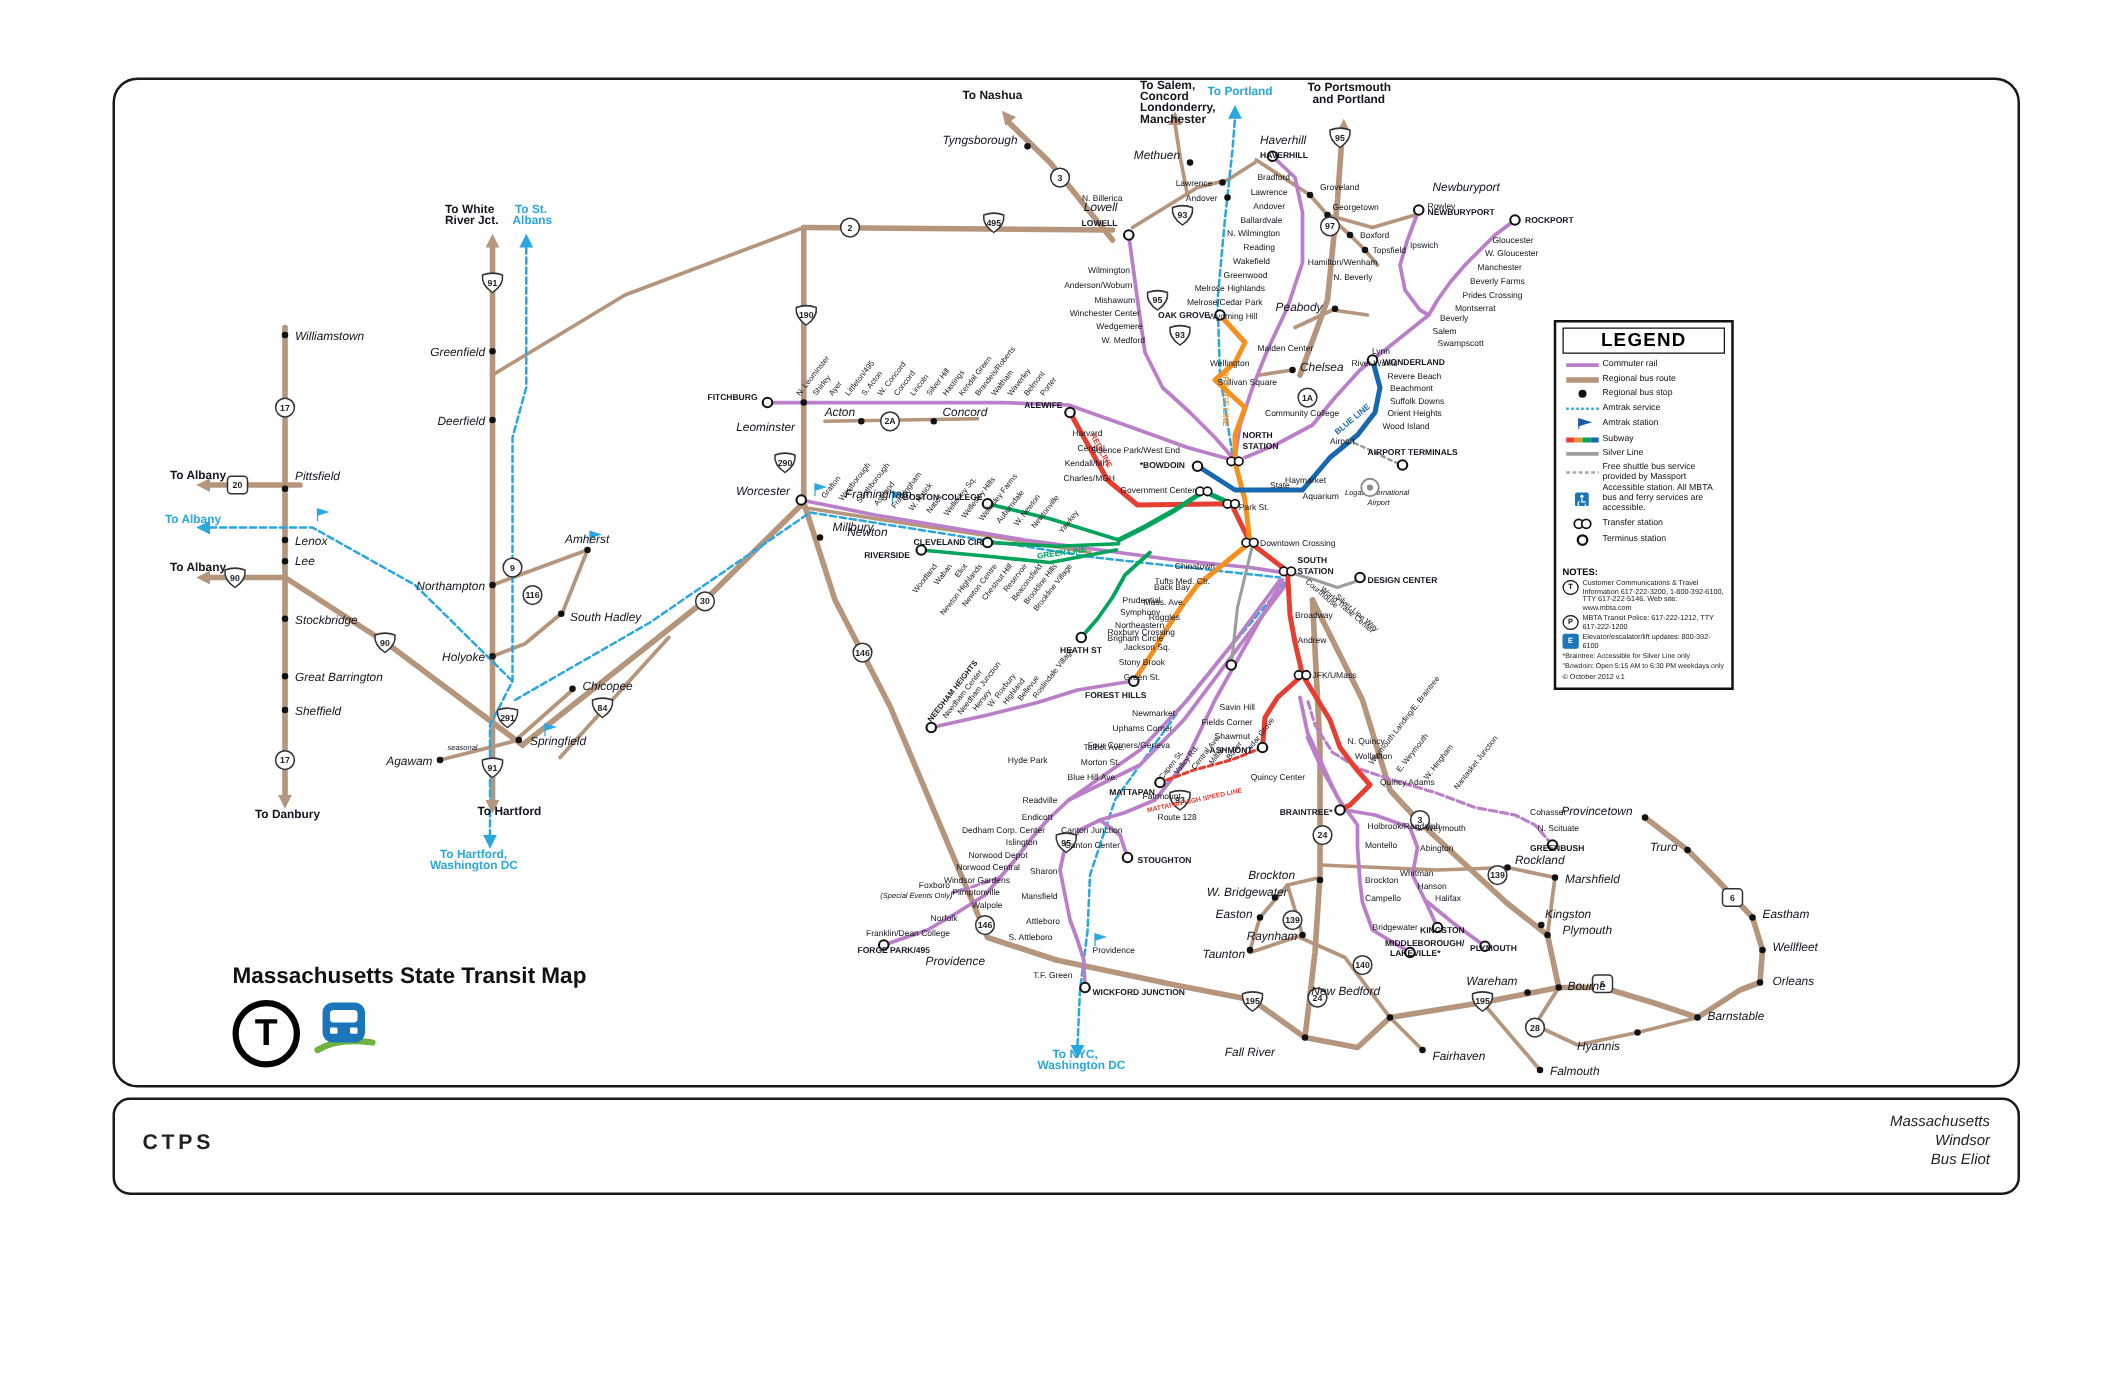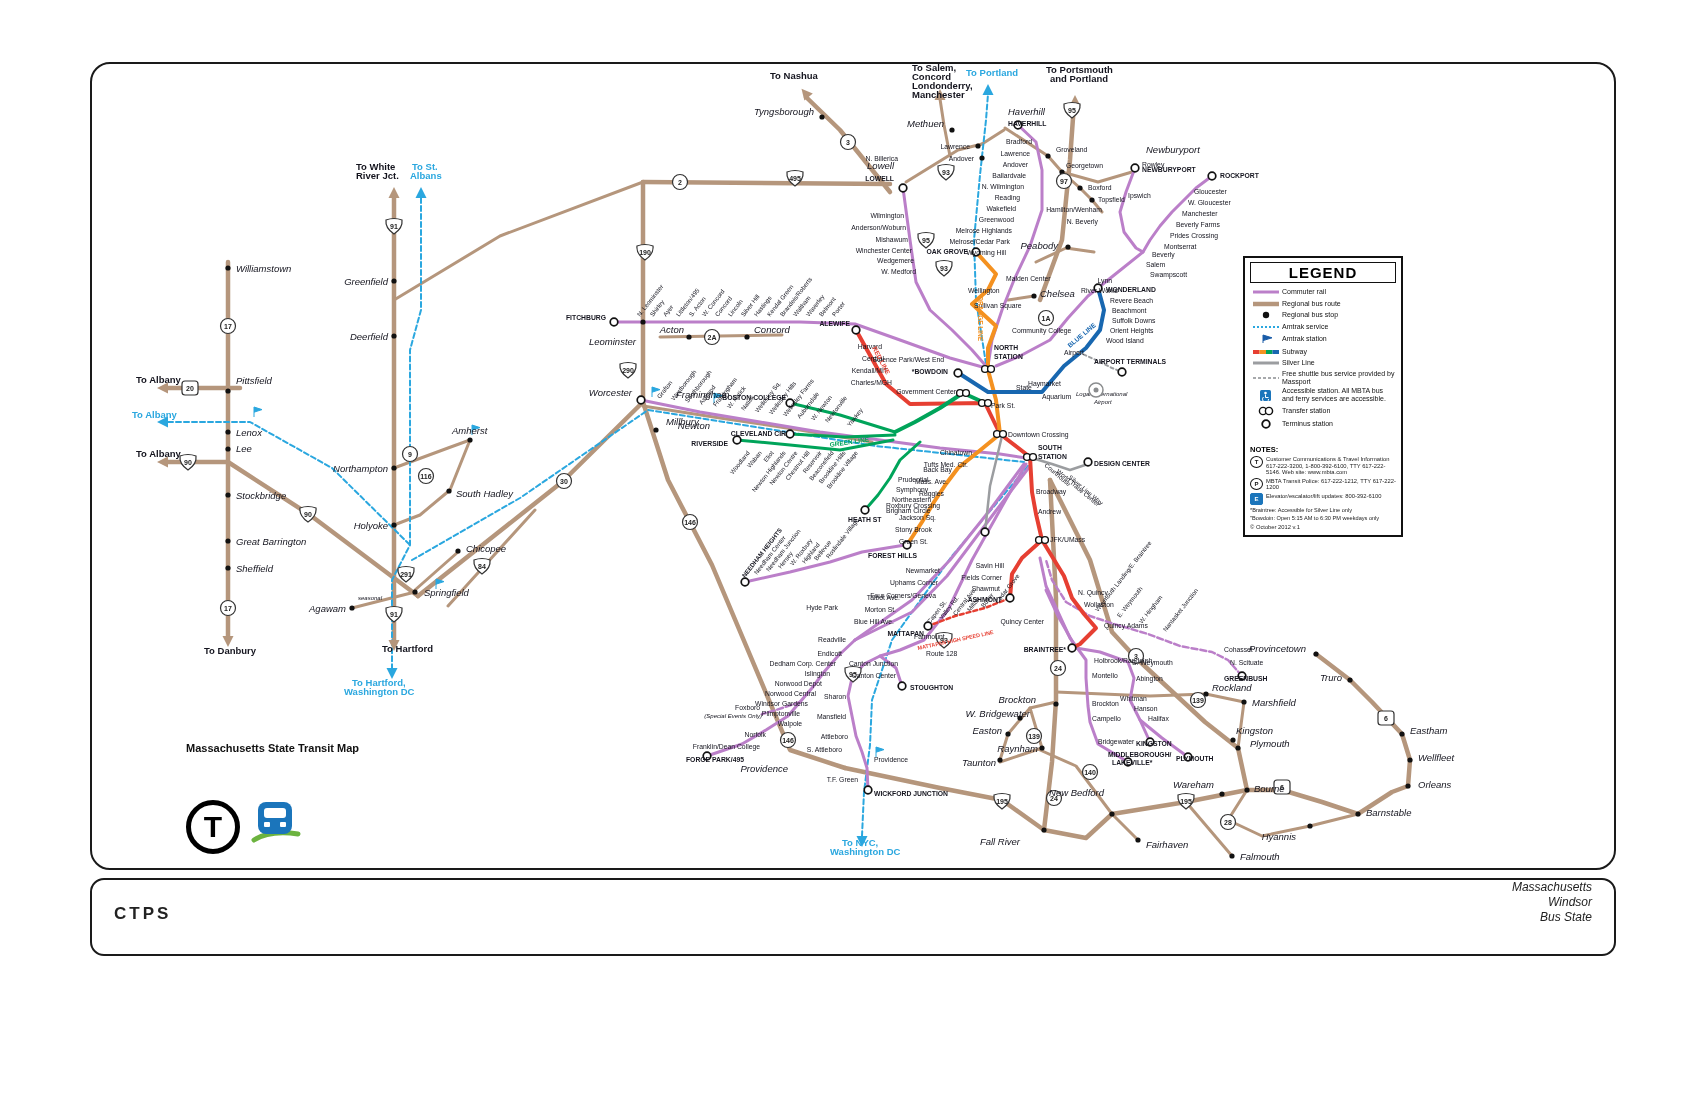--- a/index.html
+++ b/index.html
@@ -2,52 +2,52 @@
 <html><head>
 <meta charset="utf-8">
 <style>
   html,body{margin:0;padding:0;}
   body{width:1700px;height:1100px;position:relative;background:#fff;font-family:"Liberation Sans",sans-serif;overflow:hidden;}
   .map-panel{position:absolute;left:90px;top:62px;width:1522px;height:804px;border:2px solid #1a1a1a;border-radius:20px;background:#fff;}
   .footer-panel{position:absolute;left:90px;top:878px;width:1522px;height:74px;border:2px solid #1a1a1a;border-radius:14px;background:#fff;}
   #map-svg{position:absolute;left:0;top:0;}
   svg text{font-family:"Liberation Sans",sans-serif;}
   
-  .map-title{position:absolute;left:186px;top:742px;font-size:11px;font-weight:bold;color:#111;}
+  .map-title{position:absolute;left:186px;top:770px;font-size:18px;font-weight:bold;color:#111;}
   .brand{position:absolute;left:186px;top:800px;display:flex;align-items:flex-start;}
   .t-logo{width:44px;height:44px;border:5px solid #000;border-radius:50%;background:#fff;display:flex;align-items:center;justify-content:center;font-weight:bold;font-size:30px;color:#000;margin-right:10px;}
   .dot-icon{margin-right:8px;}
   .dot-name{font-size:30px;font-weight:bold;font-style:italic;line-height:26px;}
   .dot-name .mass{color:#6cb33f;}
   .dot-name .dotp{color:#1b75bb;}
   .dot-sub1{font-size:9px;color:#3d9b35;font-weight:bold;margin-top:2px;}
   .dot-sub2{font-size:11px;color:#1b75bb;font-weight:bold;}
   
-  .legend{position:absolute;left:1243px;top:256px;width:160px;border:2px solid #111;background:#fff;padding:4px 5px 5px 5px;box-sizing:border-box;}
+  .legend{position:absolute;left:1243px;top:256px;width:144px;border:2px solid #111;background:#fff;padding:4px 5px 5px 5px;box-sizing:border-box;}
   .legend-title{border:1.5px solid #111;text-align:center;font-size:15px;font-weight:bold;letter-spacing:1px;padding:1px 0;margin-bottom:4px;}
   .lrow{display:flex;align-items:center;margin:1.5px 0;}
   .sw{width:32px;flex:0 0 32px;display:flex;justify-content:center;}
   .llab{font-size:7px;color:#111;line-height:8px;}
   .legend-notes-title{font-size:7.5px;font-weight:bold;margin-top:15px;}
   .nrow{display:flex;margin:2px 0;}
   .nicon{flex:0 0 11px;width:10px;height:10px;border:1.2px solid #111;border-radius:50%;font-size:6px;font-weight:bold;display:flex;align-items:center;justify-content:center;margin-right:3px;background:#fff;color:#111;}
   .nicon.square{border-radius:2px;background:#1b75bb;color:#fff;border-color:#1b75bb;}
   .ntext{font-size:5.8px;line-height:6.5px;color:#222;}
   .nfoot{font-size:5.6px;color:#222;margin-top:2px;line-height:6.2px;}
   .ncopy{font-size:5.8px;color:#222;margin-top:3px;}
   
   .sw-cr{stroke:#bb7fc9;stroke-width:3;}
   .sw-bus{stroke:#b5967c;stroke-width:4.5;}
   .sw-amtrak{stroke:#2aa7df;stroke-width:2;stroke-dasharray:2 2;}
   .sw-silver{stroke:#9b9da0;stroke-width:3;}
   .sw-shuttle{stroke:#a7a9ac;stroke-width:2;stroke-dasharray:3 2;}
   
   .ctps{position:absolute;left:22px;top:24px;font-size:17px;font-weight:bold;letter-spacing:3px;color:#222;}
   .fig{position:absolute;left:0;right:0;top:14px;text-align:center;font-size:13px;font-weight:bold;color:#111;line-height:18px;}
-  .study{position:absolute;right:22px;top:0;text-align:right;font-style:italic;font-size:12px;color:#222;line-height:15px;}
+  .study{position:absolute;right:22px;top:10px;text-align:right;font-style:italic;font-size:12px;color:#222;line-height:15px;}
 </style>
 </head>
 <body>
 
 <div class="map-panel"></div>
 
 <svg id="map-svg" width="1700" height="1100" viewBox="0 0 1700 1100">
     <polyline points="228,262 228,636" fill="none" stroke="#b5967c" stroke-width="4.5" stroke-linecap="round" stroke-linejoin="round"></polyline>
     <polyline points="166,388 240,388" fill="none" stroke="#b5967c" stroke-width="4.5" stroke-linecap="round" stroke-linejoin="round"></polyline>
     <polyline points="166,462 228,462 310,515 418,596" fill="none" stroke="#b5967c" stroke-width="4.5" stroke-linecap="round" stroke-linejoin="round"></polyline>
@@ -745,15 +745,15 @@
   <div class="ncopy">© October 2012 v.1</div>
 </div>
 
 <div class="footer-panel">
   <div class="ctps">CTPS</div>
   <div class="fig">
   </div>
   <div class="study">
     <div>Massachusetts</div>
     <div>Windsor</div>
-    <div>Bus State</div>
+    <div>Bus Eliot</div>
   </div>
 </div>
 
 </body></html>

